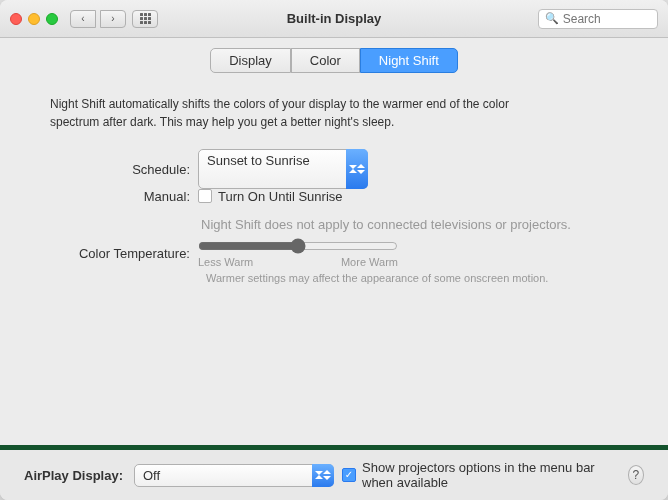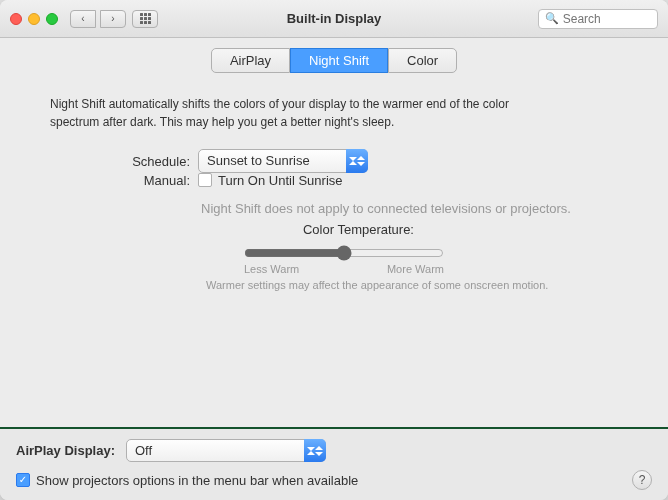--- a/index.html
+++ b/index.html
@@ -216,21 +216,21 @@
       display: inline-flex;
       align-items: center;
     }
 
     .dropdown {
       appearance: none;
       -webkit-appearance: none;
       background: linear-gradient(to bottom, #fefefe, #f0f0f0);
       border: 1px solid #b0b0b0;
       border-radius: 5px;
-      padding: 3px 30px 4px 8px;
+      padding: 3px 30px 20px 8px;
       font-size: 13px;
       color: #333;
       cursor: pointer;
       min-width: 170px;
       outline: none;
     }
 
     .dropdown-arrow {
       position: absolute;
       right: 0;
@@ -310,21 +310,20 @@
 
     
     .slider-section {
       margin-top: 4px;
     }
 
     .slider-row {
       display: flex;
       align-items: center;
       gap: 8px;
-      flex-direction: column;
     }
 
     .slider-label {
       font-size: 13px;
       color: #333;
       text-align: right;
       min-width: 140px;
     }
 
     .slider-wrapper {
@@ -354,25 +353,25 @@
       font-size: 11px;
       color: #999;
       margin-left: 8px;
       margin-top: 4px;
       max-width: 300px;
       line-height: 1.4;
     }
 
     
     .bottom-bar {
-      border-top: 2px solid #14532d;
-      padding: 10px 16px;
+      border-top: 5px solid #14532d;
+      padding: 10px 24px;
       background: #e8e8e8;
       display: flex;
-      flex-direction: column;
+      flex-direction: row;
       gap: 8px;
     }
 
     .airplay-row {
       display: flex;
       align-items: center;
       gap: 10px;
     }
 
     .airplay-label {
@@ -478,23 +477,23 @@
       </div>
     </div>
     <div class="window-title">Built-in Display</div>
     <div class="search-box">
       <span style="color:#999;font-size:11px;">🔍</span>
       <input type="text" placeholder="Search" style="">
     </div>
   </div>
 
   <div class="tabbar">
-    <div class="tab">AirPlay</div>
+    <div class="tab">Display</div>
+    <div class="tab">Color</div>
     <div class="tab active">Night Shift</div>
-    <div class="tab">Color</div>
   </div>
 
   <div class="content">
     <p class="description">Night Shift automatically shifts the colors of your display to the warmer end of the color spectrum after dark. This may help you get a better night's sleep.</p>
 
     <div class="form-section">
 
       <div class="form-row">
         <span class="form-label">Schedule:</span>
         <div class="dropdown-wrapper">

